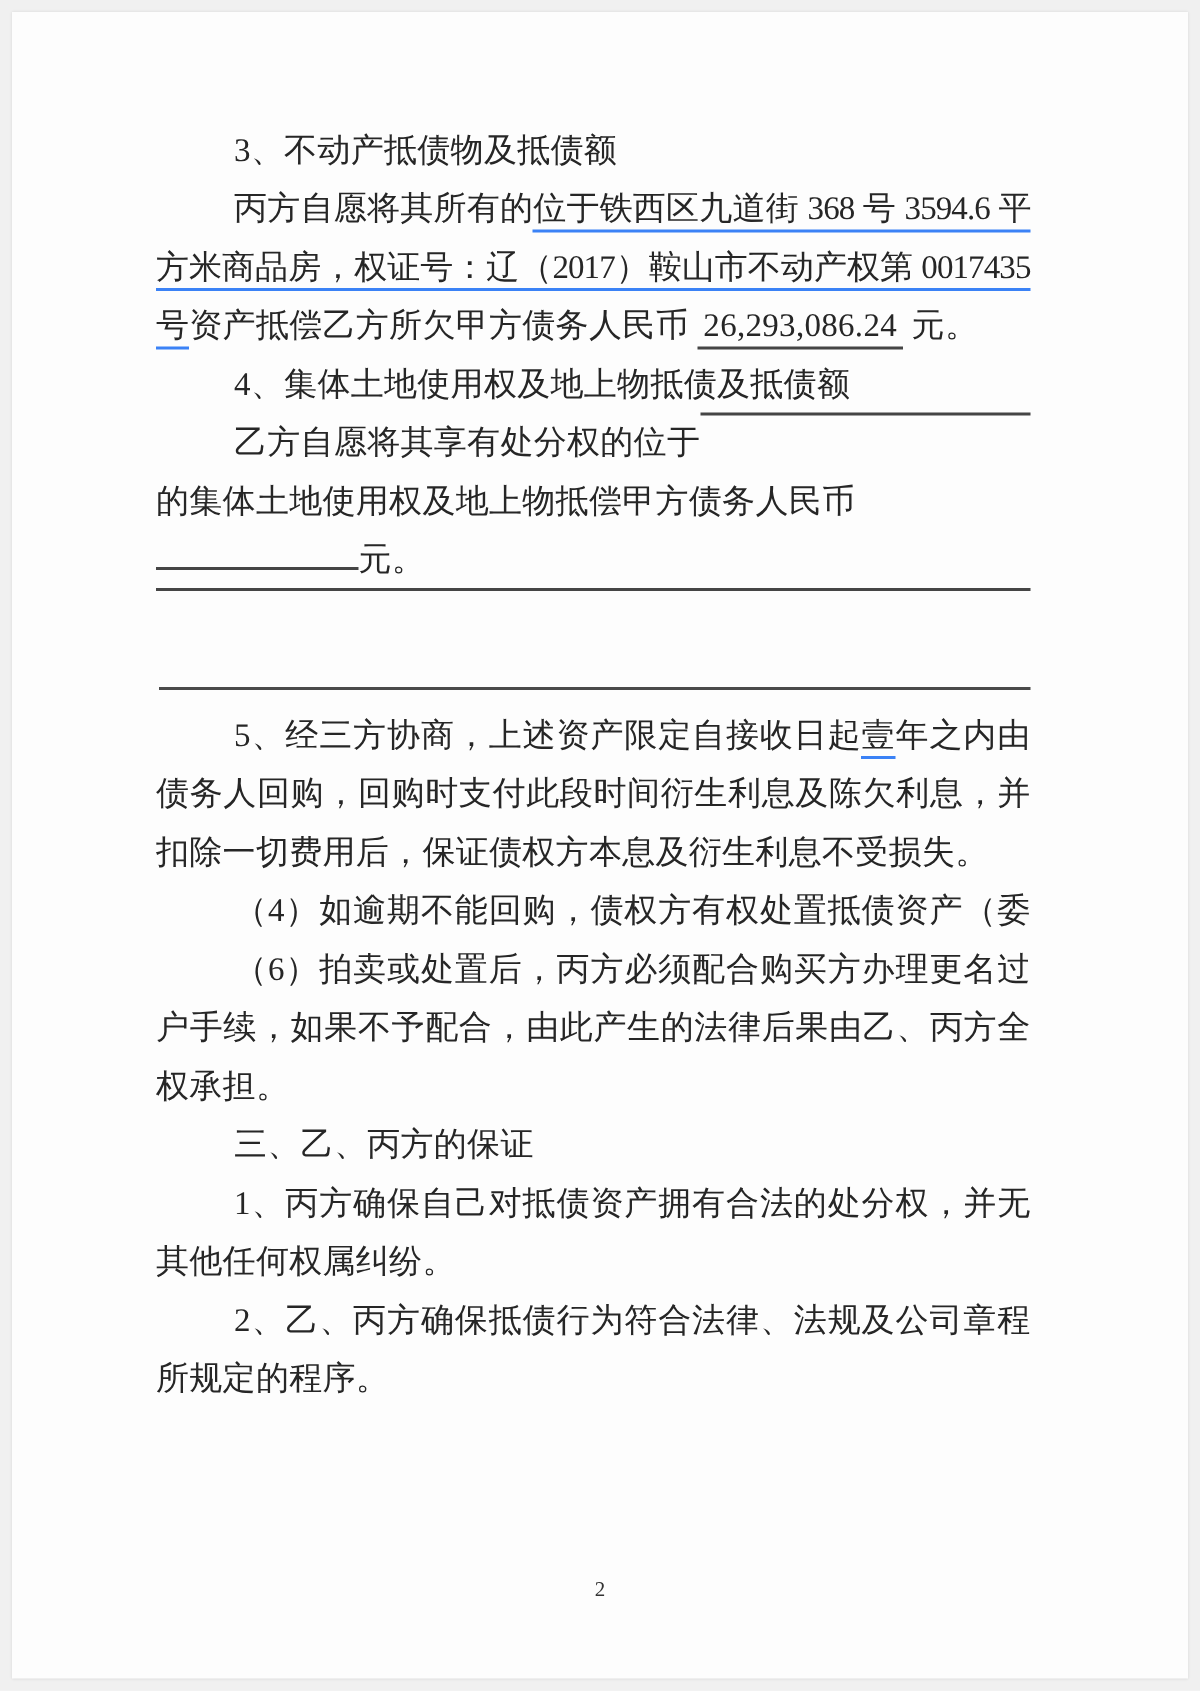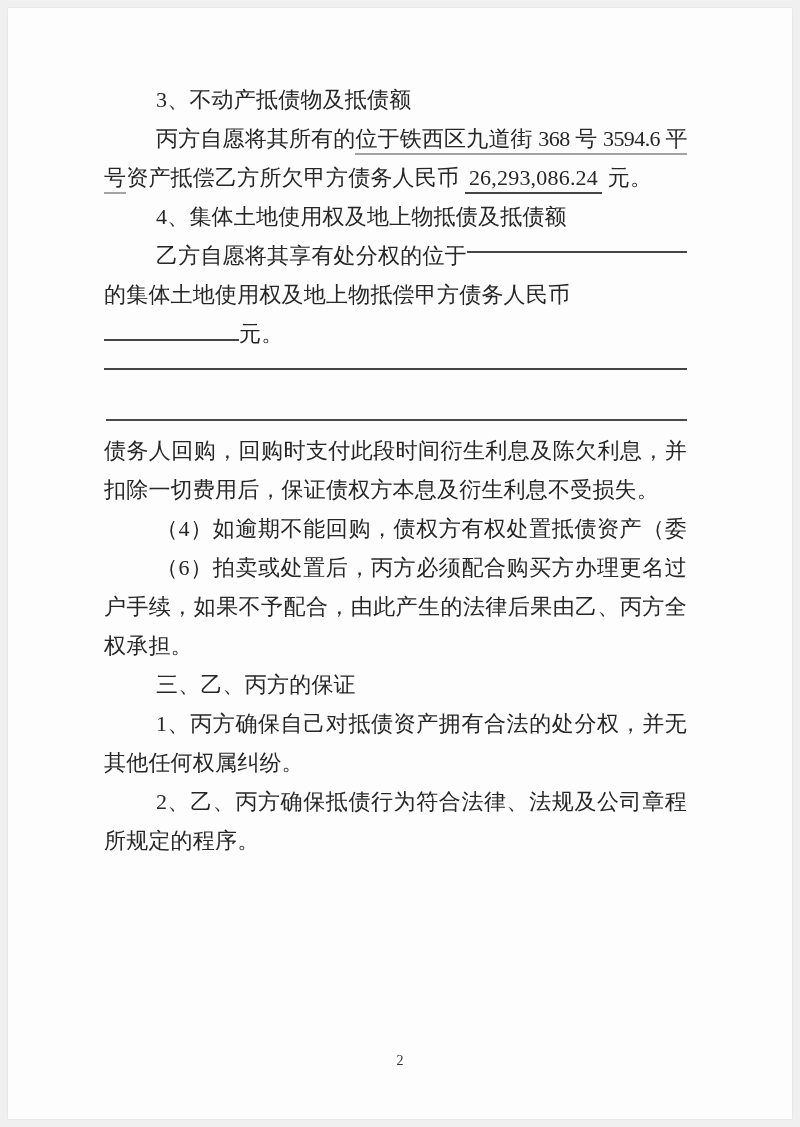--- a/index.html
+++ b/index.html
@@ -33,30 +33,30 @@
     font-size: 22px;
     line-height: 39px;
     height: 39px;
     white-space: nowrap;
     letter-spacing: 0.2px;
   }
   .indent { text-indent: 52px; }
   .j { text-align-last: justify; white-space: normal; }
   .tight { letter-spacing: -0.6px; }
   .u {
-    border-bottom: 2px solid #a3a3a3;
+    border-bottom: 2px solid #3b82f6;
     padding-bottom: 2px;
   }
   .u-amount {
     border-bottom: 2px solid #454545;
     padding: 0 4px 2px 4px;
   }
   .flexline {
     display: flex;
-    align-items: center;
+    align-items: flex-start;
   }
   .flexline .lbl {
     flex: 0 0 auto;
     margin-left: 52px;
   }
   .blank-grow {
     flex: 1 1 auto;
     border-bottom: 2px solid #454545;
     margin-bottom: 7px;
     min-width: 40px;
@@ -87,20 +87,21 @@
 </head>
 <body>
 
 <div class="scan-bg">
   <div class="page">
 
     <div class="line indent"><span>3、不动产抵债物及抵债额</span></div>
 
     <div class="line indent j tight"><span>丙方自愿将其所有的</span><span class="u">位于铁西区九道街 368 号 3594.6 平</span></div>
 
+    <div class="line j tight"><span class="u">方米商品房，权证号：辽（2017）鞍山市不动产权第 0017435</span></div>
 
     <div class="line"><span class="u">号</span><span>资产抵偿乙方所欠甲方债务人民币</span><span>&nbsp;</span><span class="u-amount">26,293,086.24</span><span>&nbsp;</span><span>元。</span></div>
 
     <div class="line indent"><span>4、集体土地使用权及地上物抵债及抵债额</span></div>
 
     <div class="line flexline">
         <span class="lbl">乙方自愿将其享有处分权的位于</span>
         <span class="blank-grow"></span>
       </div>
 
@@ -109,20 +110,21 @@
     <div class="line"><span class="blank-inline"></span><span>元。</span></div>
 
     <div class="line flexline">
         <span class="blank-grow"></span>
       </div>
 
     <div class="rule-row">
       <div class="rule"></div>
     </div>
 
+    <div class="line indent j"><span>5、经三方协商，上述资产限定自接收日起</span><span class="u">壹</span><span>年之内由</span></div>
 
     <div class="line j"><span>债务人回购，回购时支付此段时间衍生利息及陈欠利息，并</span></div>
 
     <div class="line"><span>扣除一切费用后，保证债权方本息及衍生利息不受损失。</span></div>
 
     <div class="line indent j"><span>（4）如逾期不能回购，债权方有权处置抵债资产（委</span></div>
 
 
 
     <div class="line indent j"><span>（6）拍卖或处置后，丙方必须配合购买方办理更名过</span></div>

